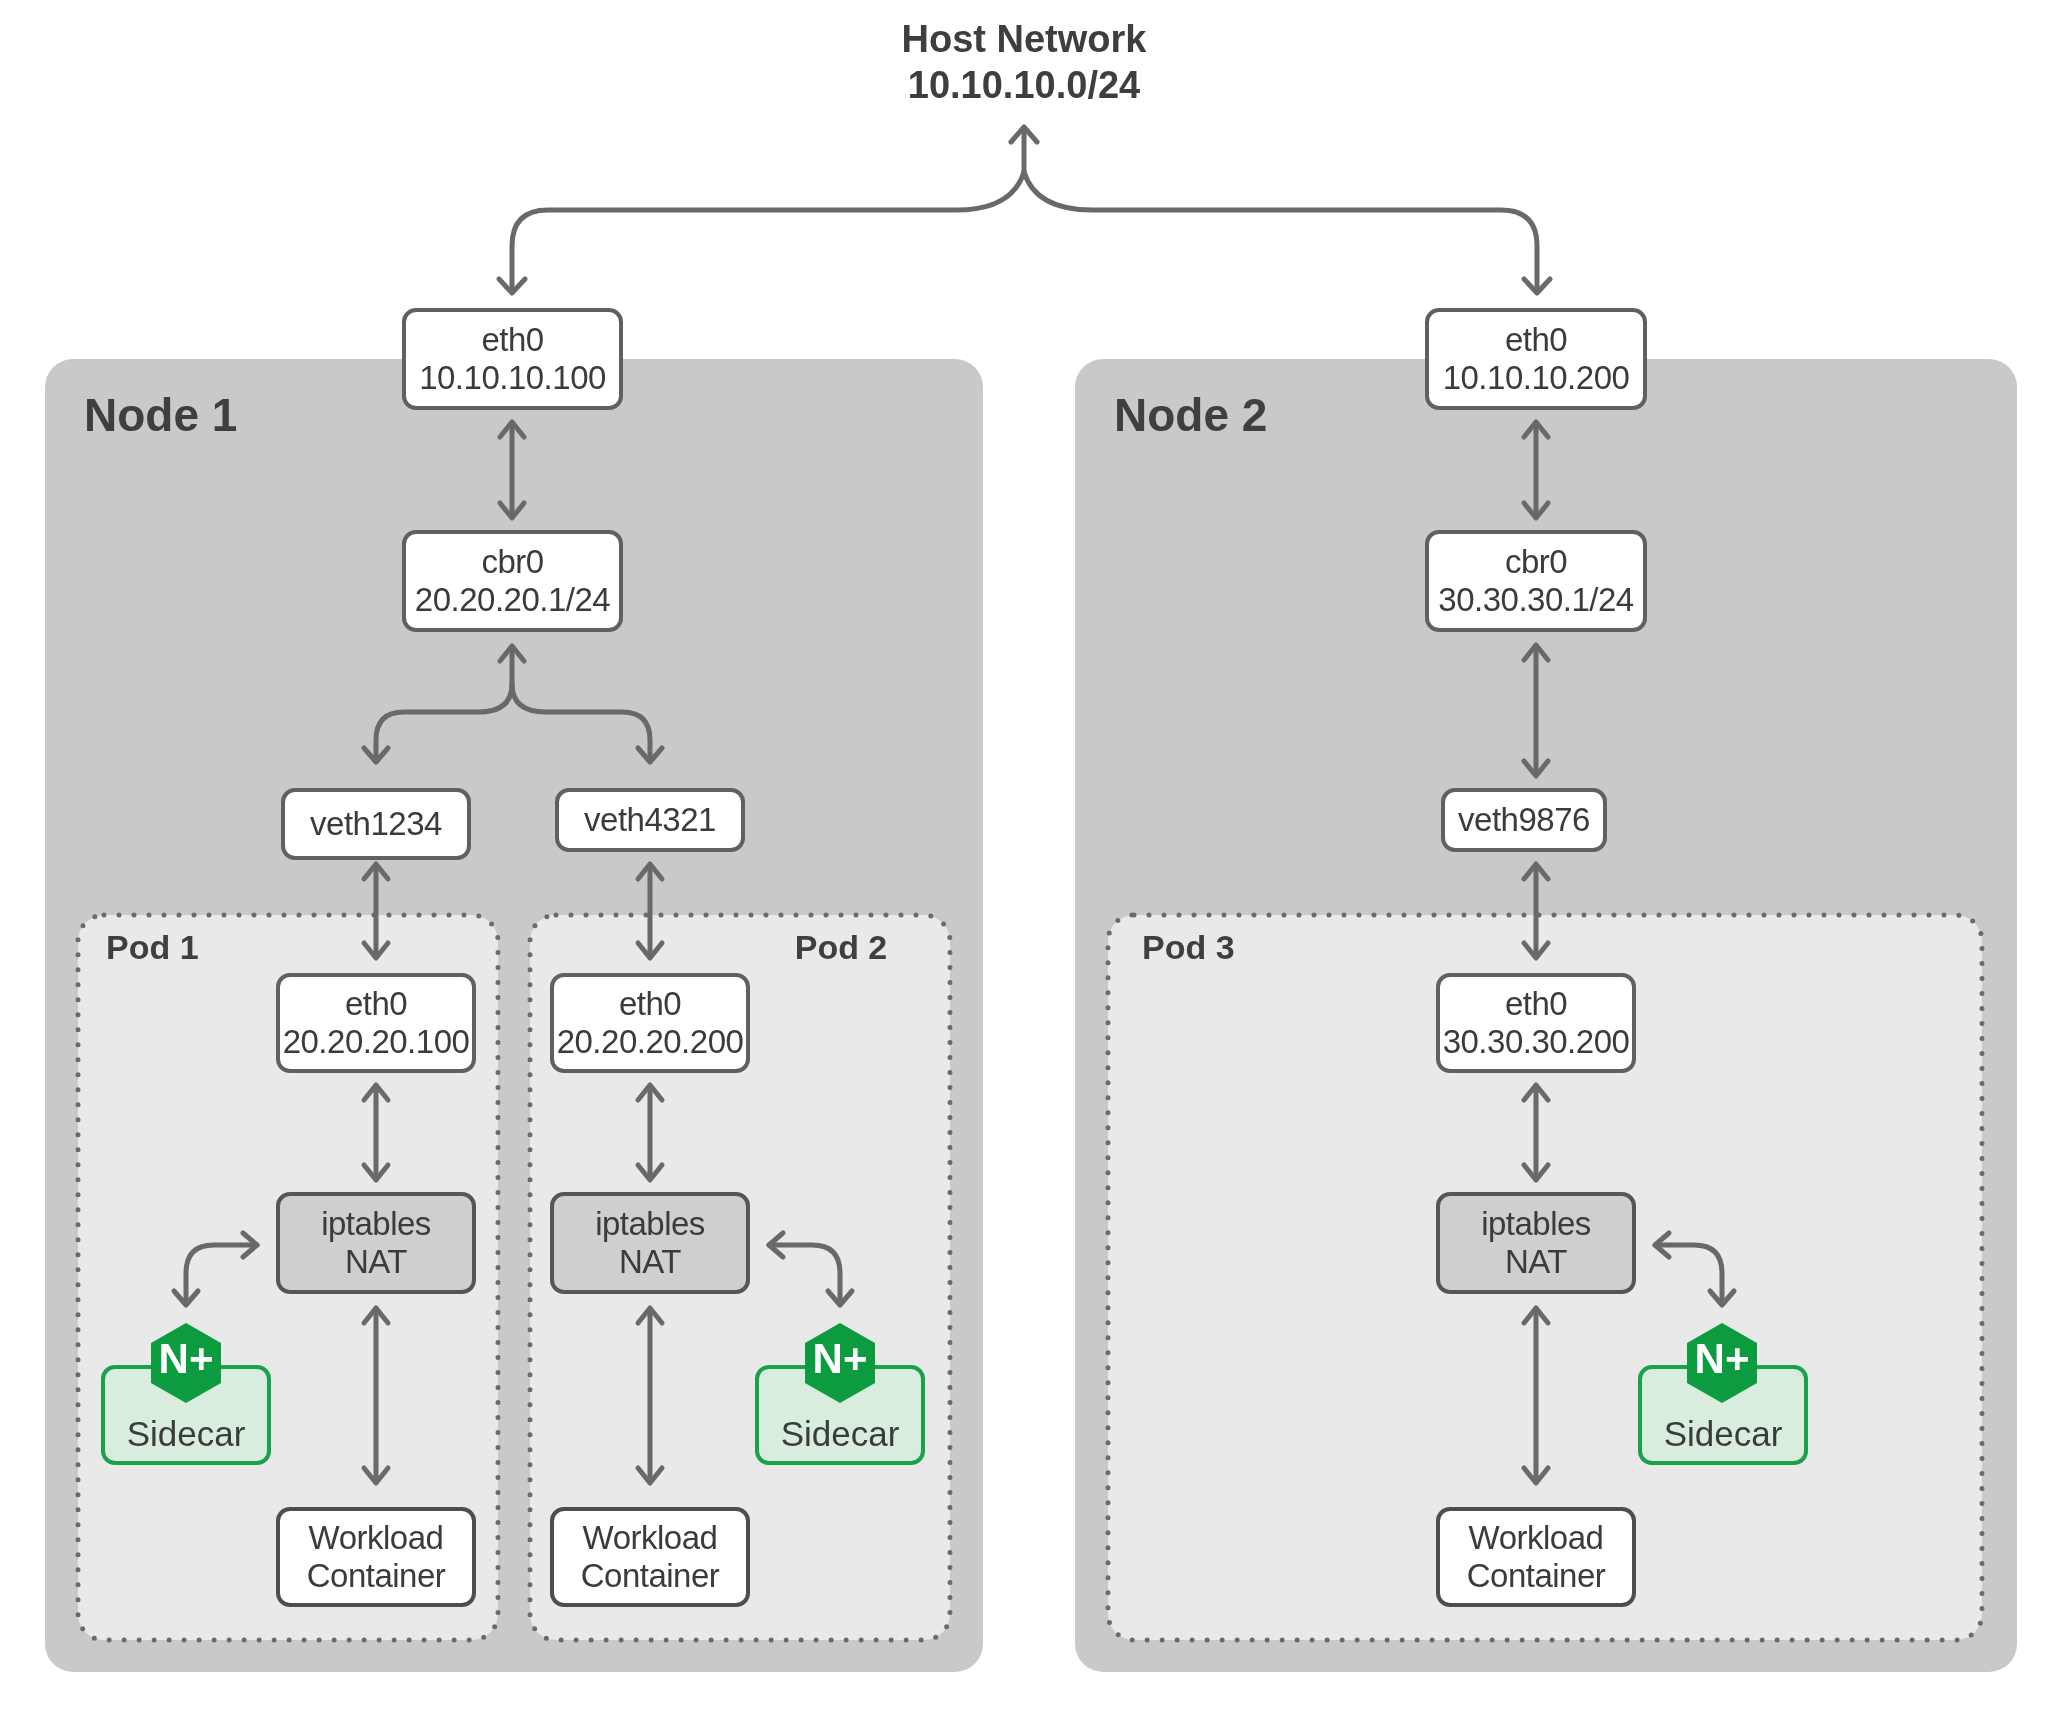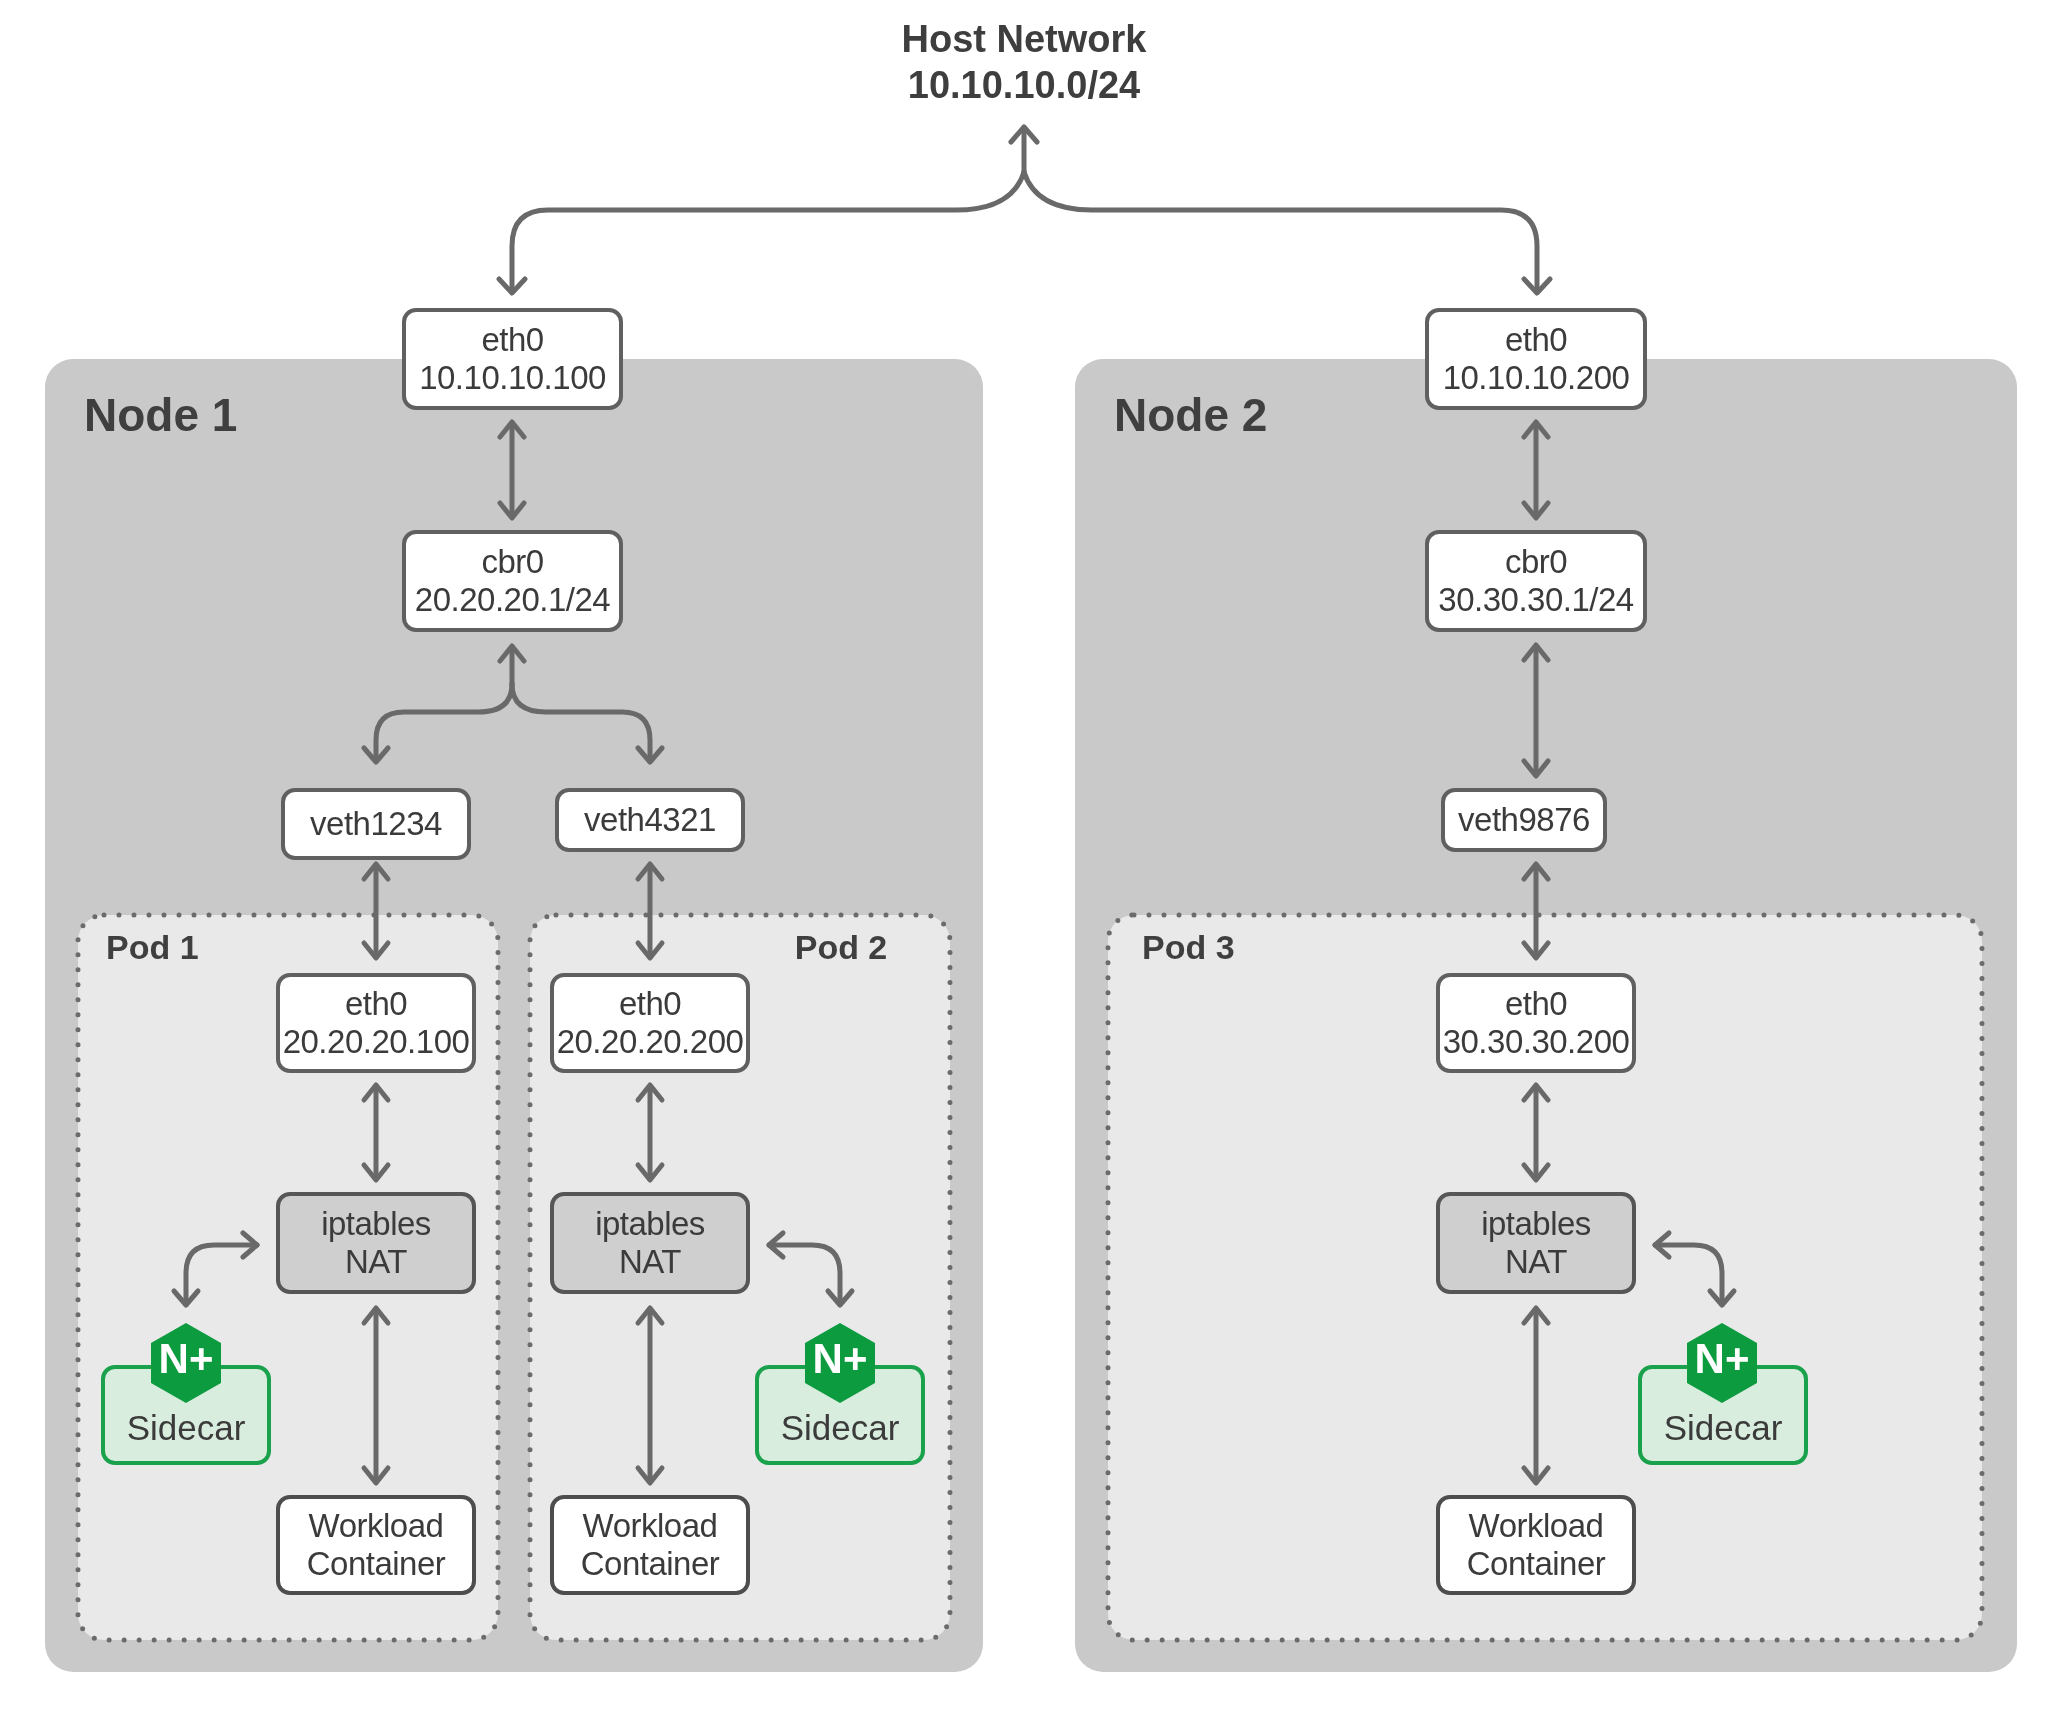--- a/index.html
+++ b/index.html
@@ -18,24 +18,24 @@
     position:absolute;left:774px;top:16px;width:500px;z-index:3;text-align:center;
     font-size:38px;font-weight:bold;line-height:46px;color:#3e3e3e;
   }
   .box{
     position:absolute;z-index:3;background:#ffffff;border:4px solid #606060;border-radius:14px;
     display:flex;flex-direction:column;align-items:center;justify-content:center;
     font-size:33px;line-height:38px;letter-spacing:-0.5px;color:#3b3b3b;text-align:center;
     box-sizing:border-box;
   }
   .box.gray{background:#cfcfcf;border-color:#565656;}
-  .box.dark-border{border-color:#4d4d4d;}
+  .box.dark-border{border-color:#4d4d4d;margin-top:12px;}
   .box.sidecar{
     background:#d9edde;border-color:#1aa14c;justify-content:flex-end;
-    padding-bottom:14px;font-size:35px;letter-spacing:0;
+    padding-bottom:8px;font-size:35px;letter-spacing:0;
   }
   .hex{
     position:absolute;z-index:4;width:70px;height:80px;background:#0d9b40;
     clip-path:polygon(50% 0,100% 25%,100% 75%,50% 100%,0 75%,0 25%);
     display:flex;align-items:center;justify-content:center;
   }
   .hex span{color:#ffffff;font-weight:bold;font-size:42px;margin-top:-8px;letter-spacing:0;}
 </style>
 </head>
 <body>

